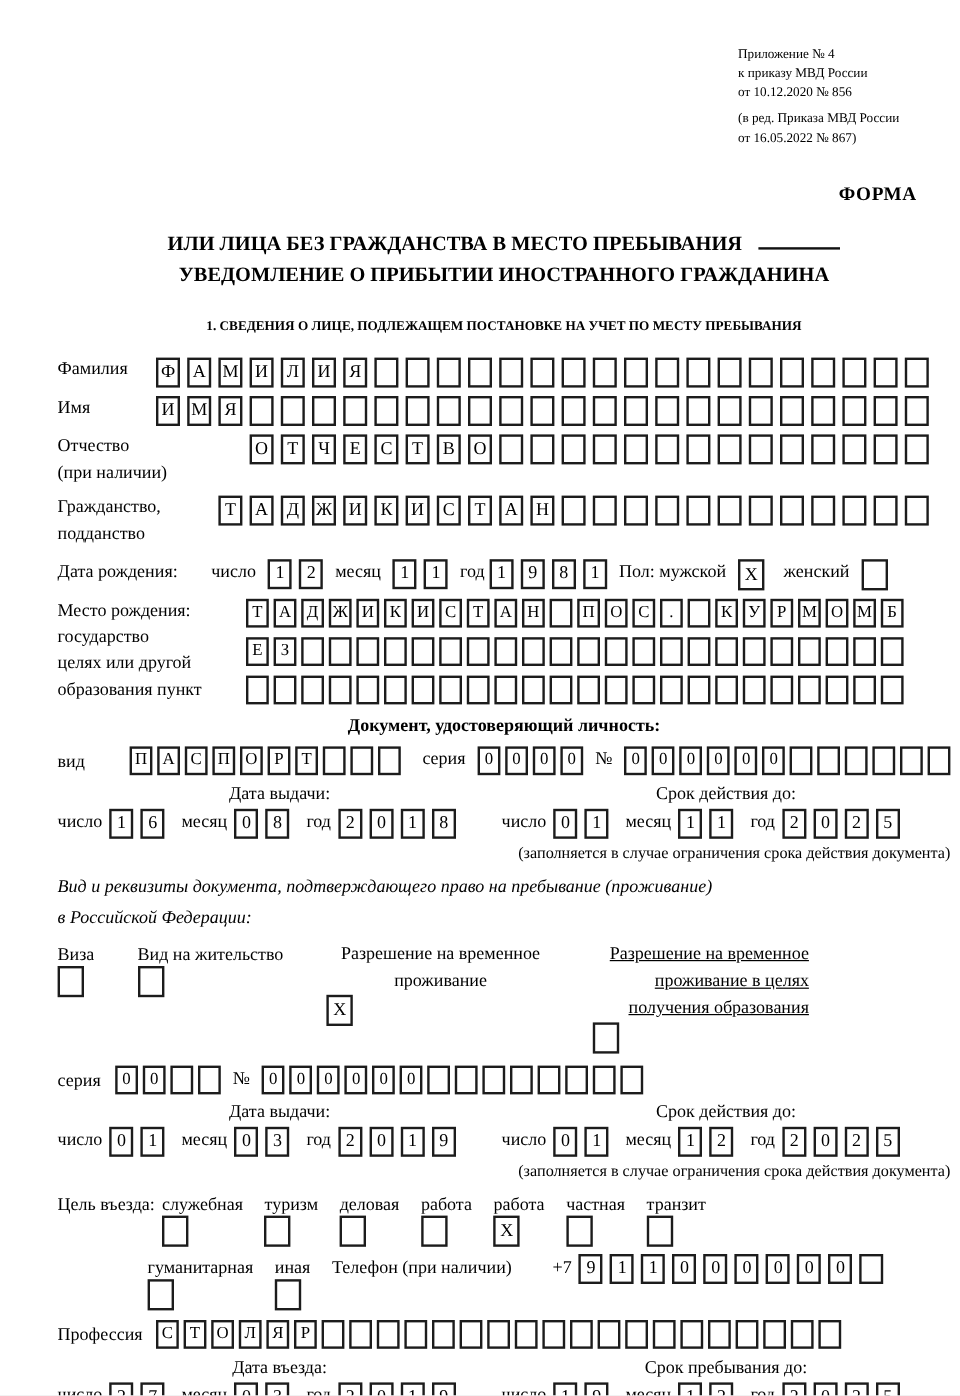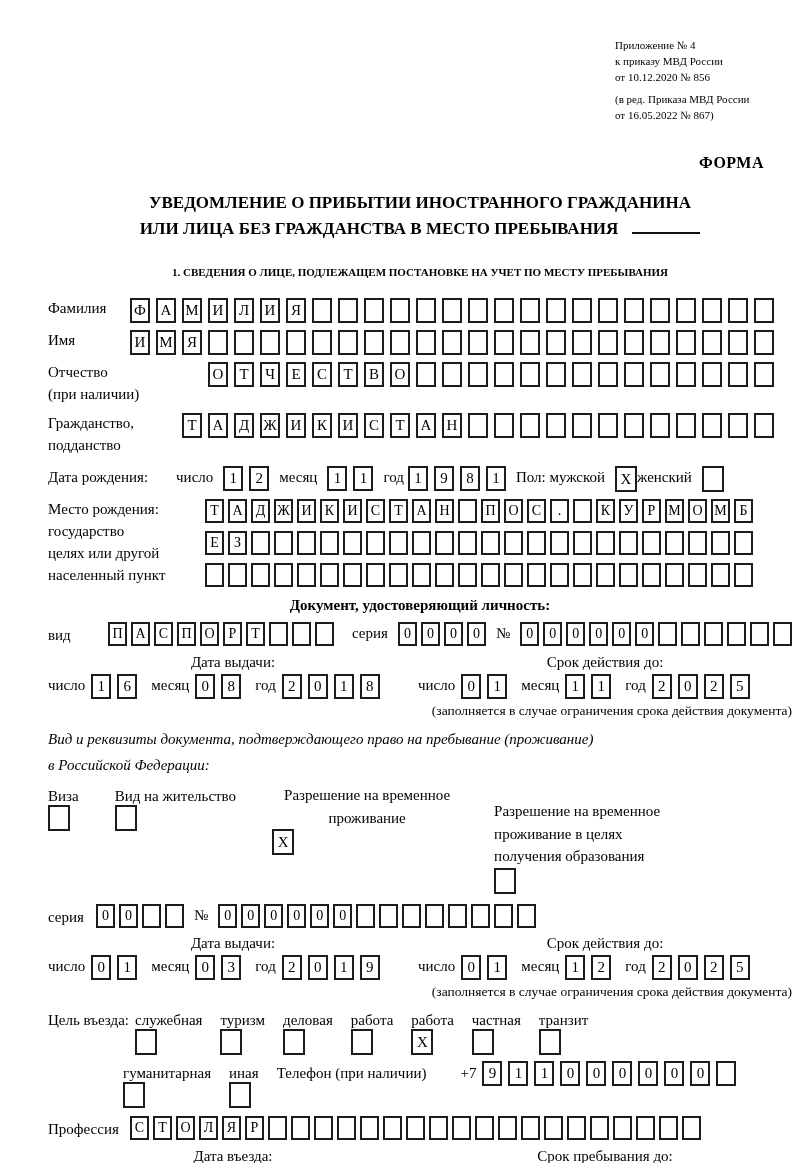--- a/index.html
+++ b/index.html
@@ -45,21 +45,21 @@
   .dline{display:flex;align-items:flex-start;}
   .dline .lbl{margin:3px 6px 0 0;}
   .dline .gap{width:14px;flex:none;}
   .dnote{font-size:13.5px;text-align:right;margin-top:4px;}
   
   .intro{font-size:15px;line-height:1.7;margin:6px 0 2px 0;font-style:italic;}
   .opt-row{display:flex;align-items:flex-start;margin:6px 0 10px 0;font-size:15px;}
   .opt{display:flex;align-items:flex-start;flex-direction:column;}
   .olabel{margin:4px 10px 0 0;}
   .olabel.c2{width:190px;text-align:center;margin-top:0;line-height:1.5;}
-  .olabel.c3{width:180px;text-align:left;margin-top:16px;line-height:1.5;}
+  .olabel.c3{width:180px;text-align:right;margin-top:0;line-height:1.5;text-decoration:underline;}
   .chk .cell{width:22px;height:26px;}
   
   .purpose .olabel{margin:4px 6px 0 0;}
   .purpose .opt{margin-right:12px;}
   
   .mt6{margin-top:6px;} .mt10{margin-top:10px;}
 </style>
 </head>
 <body>
 
@@ -70,22 +70,22 @@
     <div>к приказу МВД России</div>
     <div>от 10.12.2020 № 856</div>
     <div class="amend">
       <div>(в ред. Приказа МВД России</div>
       <div>от 16.05.2022 № 867)</div>
     </div>
   </div>
   <div class="forma">ФОРМА</div>
 
   <div class="title">
+    <div><span>ИЛИ ЛИЦА БЕЗ ГРАЖДАНСТВА В МЕСТО ПРЕБЫВАНИЯ</span><span class="blank-line"></span></div>
     <div>УВЕДОМЛЕНИЕ О ПРИБЫТИИ ИНОСТРАННОГО ГРАЖДАНИНА</div>
-    <div><span>ИЛИ ЛИЦА БЕЗ ГРАЖДАНСТВА В МЕСТО ПРЕБЫВАНИЯ</span><span class="blank-line"></span></div>
   </div>
 
   <div class="sec-heading">1. СВЕДЕНИЯ О ЛИЦЕ, ПОДЛЕЖАЩЕМ ПОСТАНОВКЕ НА УЧЕТ ПО МЕСТУ ПРЕБЫВАНИЯ</div>
 
   <div class="frow">
     <span class="flabel w82">Фамилия</span>
     <span class="boxes">
         <span class="cell">Ф</span>
         <span class="cell">А</span>
         <span class="cell">М</span>
@@ -224,32 +224,32 @@
     <span class="boxes">
         <span class="cell">1</span>
         <span class="cell">9</span>
         <span class="cell">8</span>
         <span class="cell">1</span>
       </span>
     <span class="inline-lbl">Пол: мужской</span>
     <span class="boxes chk">
         <span class="cell">X</span>
       </span>
-    <span class="inline-lbl" style="margin-left:0;">женский</span>
+    <span class="inline-lbl" style="margin-left:16px;">женский</span>
     <span class="boxes chk">
         <span class="cell"></span>
       </span>
   </div>
 
   <div class="frow mt6">
     <span class="flabel w157">
       <span>Место рождения:</span><br>
       <span>государство</span><br>
       <span>целях или другой</span><br>
-      <span>населенный пункт</span>
+      <span>образования пункт</span>
     </span>
     <span class="stack">
       <span class="boxes tight">
           <span class="cell">Т</span>
           <span class="cell">А</span>
           <span class="cell">Д</span>
           <span class="cell">Ж</span>
           <span class="cell">И</span>
           <span class="cell">К</span>
           <span class="cell">И</span>

